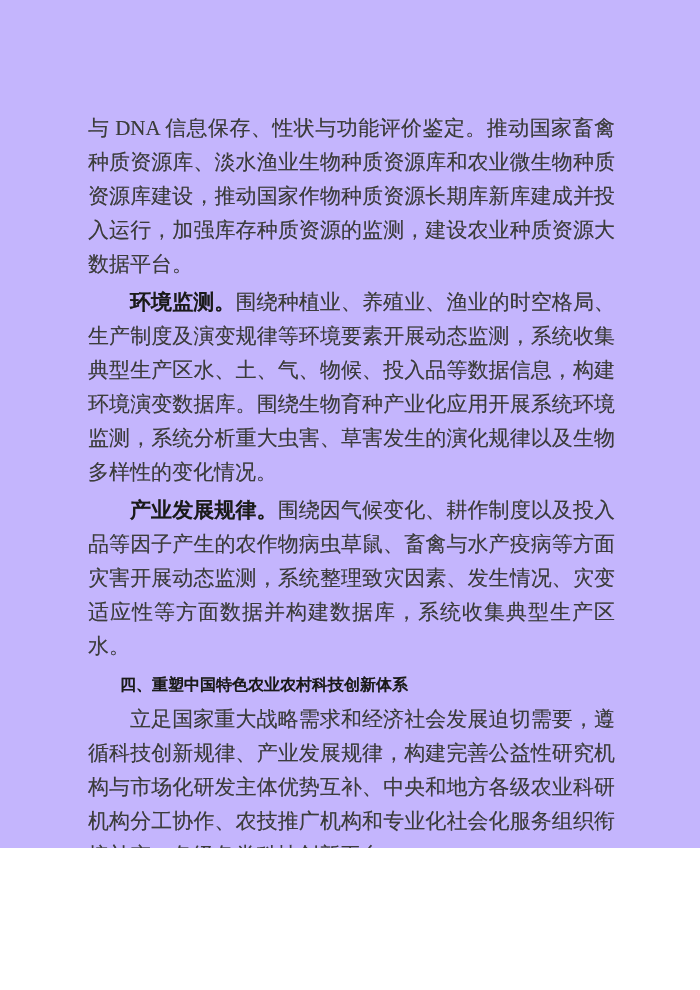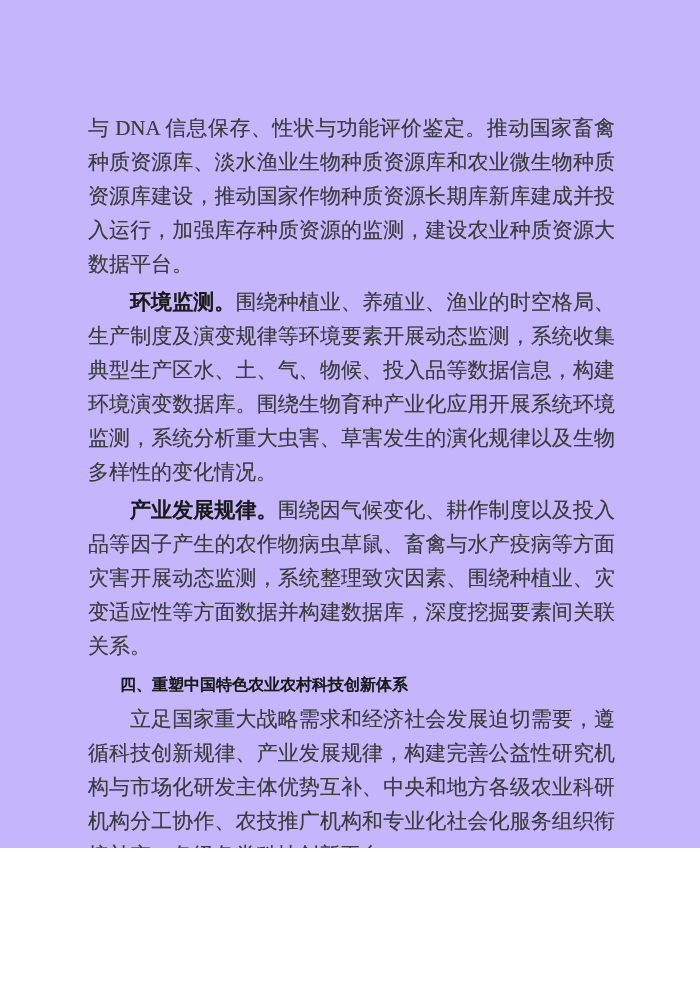--- a/index.html
+++ b/index.html
@@ -63,21 +63,21 @@
 <body>
 
 <div class="page">
 
   <div class="content">
 
     <p class="no-indent"><span>与 DNA 信息保存、性状与功能评价鉴定。推动国家畜禽种质资源库、淡水渔业生物种质资源库和农业微生物种质资源库建设，推动国家作物种质资源长期库新库建成并投入运行，加强库存种质资源的监测，建设农业种质资源大数据平台。</span></p>
 
     <p><span class="lead">环境监测。</span><span>围绕种植业、养殖业、渔业的时空格局、生产制度及演变规律等环境要素开展动态监测，系统收集典型生产区水、土、气、物候、投入品等数据信息，构建环境演变数据库。围绕生物育种产业化应用开展系统环境监测，系统分析重大虫害、草害发生的演化规律以及生物多样性的变化情况。</span></p>
 
-    <p><span class="lead">产业发展规律。</span><span>围绕因气候变化、耕作制度以及投入品等因子产生的农作物病虫草鼠、畜禽与水产疫病等方面灾害开展动态监测，系统整理致灾因素、围绕种植业、灾变适应性等方面数据并构建数据库，深度挖掘要素间关联关系。</span></p>
+    <p><span class="lead">产业发展规律。</span><span>围绕因气候变化、耕作制度以及投入品等因子产生的农作物病虫草鼠、畜禽与水产疫病等方面灾害开展动态监测，系统整理致灾因素、发生情况、灾变适应性等方面数据并构建数据库，系统收集典型生产区水。</span></p>
 
 
     <div class="section-heading">四、重塑中国特色农业农村科技创新体系</div>
 
     <p><span>立足国家重大战略需求和经济社会发展迫切需要，遵循科技创新规律、产业发展规律，构建完善公益性研究机构与市场化研发主体优势互补、中央和地方各级农业科研机构分工协作、农技推广机构和专业化社会化服务组织衔接补充、各级各类科技创新平台</span></p>
 
   </div>
 
   <div class="page-number">— 28 —</div>
 

